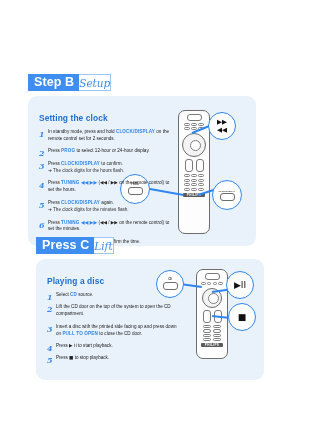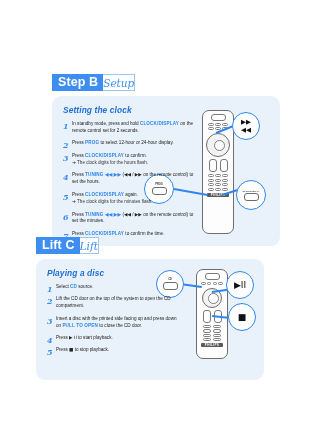--- a/index.html
+++ b/index.html
@@ -40,23 +40,22 @@
     background: #e9f2fb;
     border-radius: 9px;
     position: relative;
     margin-top: 5px;
   }
   .panel-inner { padding: 9px 10px 8px 11px; position: relative; z-index: 2; }
   .panel-title {
     color: #1f6fd0;
     font-weight: bold;
     font-size: 8.4px;
-    margin: 0 0 6px 0;
+    margin: 8px 0 6px 0;
     letter-spacing: .1px;
-    font-style: italic;
   }
 
   
   ol.steps { list-style: none; margin: 0; padding: 0; }
   ol.steps > li {
     position: relative;
     padding-left: 9px;
     margin-bottom: 5.5px;
     font-size: 4.6px;
     line-height: 1.5;
@@ -132,21 +131,21 @@
   .co-label { font-size: 2.6px; font-weight: bold; color: #333; }
   .co-btn-oval { width: 13px; height: 6px; border: 1px solid #6d6d6d; border-radius: 3px; background:#fff; }
   .co-stack { display: flex; flex-direction: column; align-items: center; gap: 1px; }
   .co-ff { display:flex; flex-direction:column; align-items:center; gap:2px; }
 </style>
 </head>
 <body>
 
 <div class="page">
 
-  <div class="art" style="left:52px; top:74px; width:260px;">
+  <div class="art" style="left:28px; top:74px; width:260px;">
 
     <div class="step-header">
       <div class="step-tag">Step B</div>
       <div class="step-word">Setup</div>
     </div>
 
     <div class="panel" style="width:228px; height:150px;">
       <div class="panel-inner">
         <div class="panel-title">Setting the clock</div>
         <ol class="steps" id="b-steps">
@@ -240,21 +239,21 @@
             <span class="co-btn-oval"></span>
           </div>
         </div>
       </div>
     </div>
   </div>
 
   <div class="art" style="left:36px; top:237px; width:228px;">
 
     <div class="step-header">
-      <div class="step-tag">Lift C</div>
+      <div class="step-tag">Press C</div>
       <div class="step-word">Lift</div>
     </div>
 
     <div class="panel" style="width:228px; height:121px;">
       <div class="panel-inner">
         <div class="panel-title">Playing a disc</div>
         <ol class="steps" id="c-steps">
             <li>
               <span class="num">1</span>
               <span class="txt"><span>Select </span><b class="hl">CD</b><span> source.</span></span>

